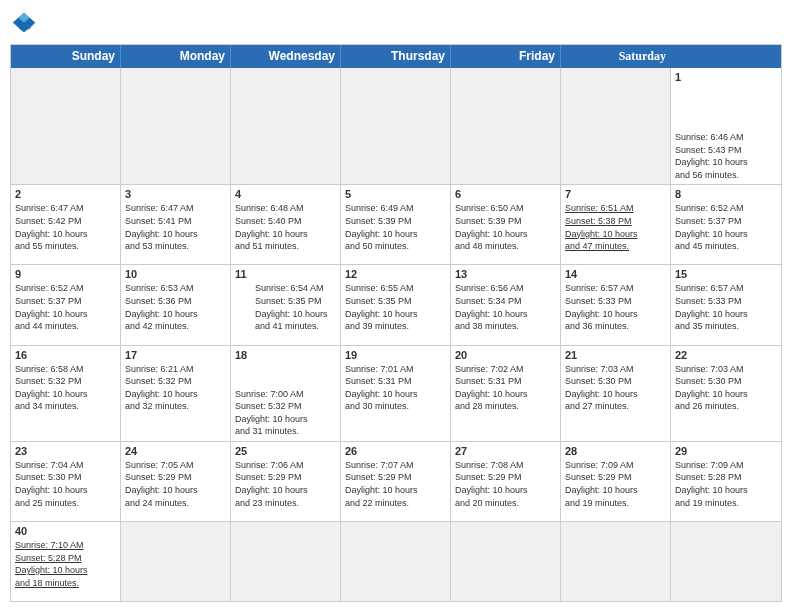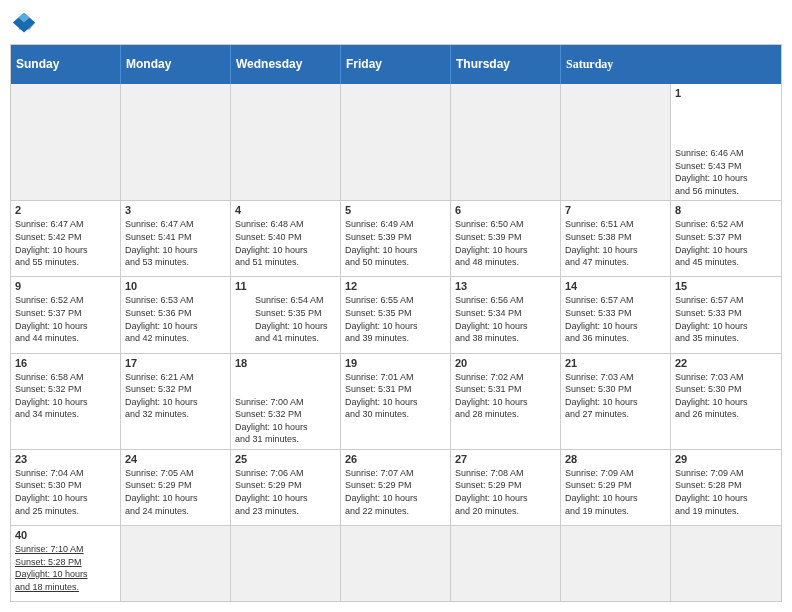--- a/index.html
+++ b/index.html
@@ -64,22 +64,22 @@
     }
     .cal-header {
       display: grid;
       grid-template-columns: repeat(7, 1fr);
       background: #2a6db5;
     }
     .cal-header-cell {
       color: #fff;
       font-size: 12px;
       font-weight: bold;
-      padding: 12px 5px;
-      text-align: left;
+      padding: 4px 5px;
+      text-align: right;
       border-right: 1px solid #4a8dd5;
     }
     .cal-header-cell:last-child { border-right: none; font-family: Liberation Serif, serif; }
     .cal-body {
       flex: 1;
       display: flex;
       flex-direction: column;
     }
     .cal-row {
       display: grid;
@@ -131,22 +131,22 @@
       <div class="month-title"></div>
       <div class="location"></div>
     </div>
   </div>
 
   <div class="calendar">
     <div class="cal-header">
     <div class="cal-header-cell">Sunday</div>
         <div class="cal-header-cell">Monday</div>
         <div class="cal-header-cell">Wednesday</div>
+        <div class="cal-header-cell">Thursday</div>
         <div class="cal-header-cell">Friday</div>
-        <div class="cal-header-cell">Thursday</div>
         <div class="cal-header-cell">Saturday</div>
       </div>
     <div class="cal-body">
     <div class="cal-row">
           <div class="cal-cell shade"></div>
           <div class="cal-cell shade"></div>
           <div class="cal-cell shade"></div>
           <div class="cal-cell shade"></div>
           <div class="cal-cell shade"></div>
           <div class="cal-cell shade"></div>
@@ -189,21 +189,21 @@
           </div>
           <div class="cal-cell">
             <span class="day-num">6</span>
             <div class="cell-info" style="white-space: pre-line;">Sunrise: 6:50 AM
 Sunset: 5:39 PM
 Daylight: 10 hours
 and 48 minutes.</div>
           </div>
           <div class="cal-cell">
             <span class="day-num">7</span>
-            <div class="cell-info" style="white-space: pre-line;">Sunrise: 6:51 AM
+            <div class="cell-info" style="white-space: pre-line; text-decoration: underline;">Sunrise: 6:51 AM
 Sunset: 5:38 PM
 Daylight: 10 hours
 and 47 minutes.</div>
           </div>
           <div class="cal-cell">
             <span class="day-num">8</span>
             <div class="cell-info" style="white-space: pre-line;">Sunrise: 6:52 AM
 Sunset: 5:37 PM
 Daylight: 10 hours
 and 45 minutes.</div>

